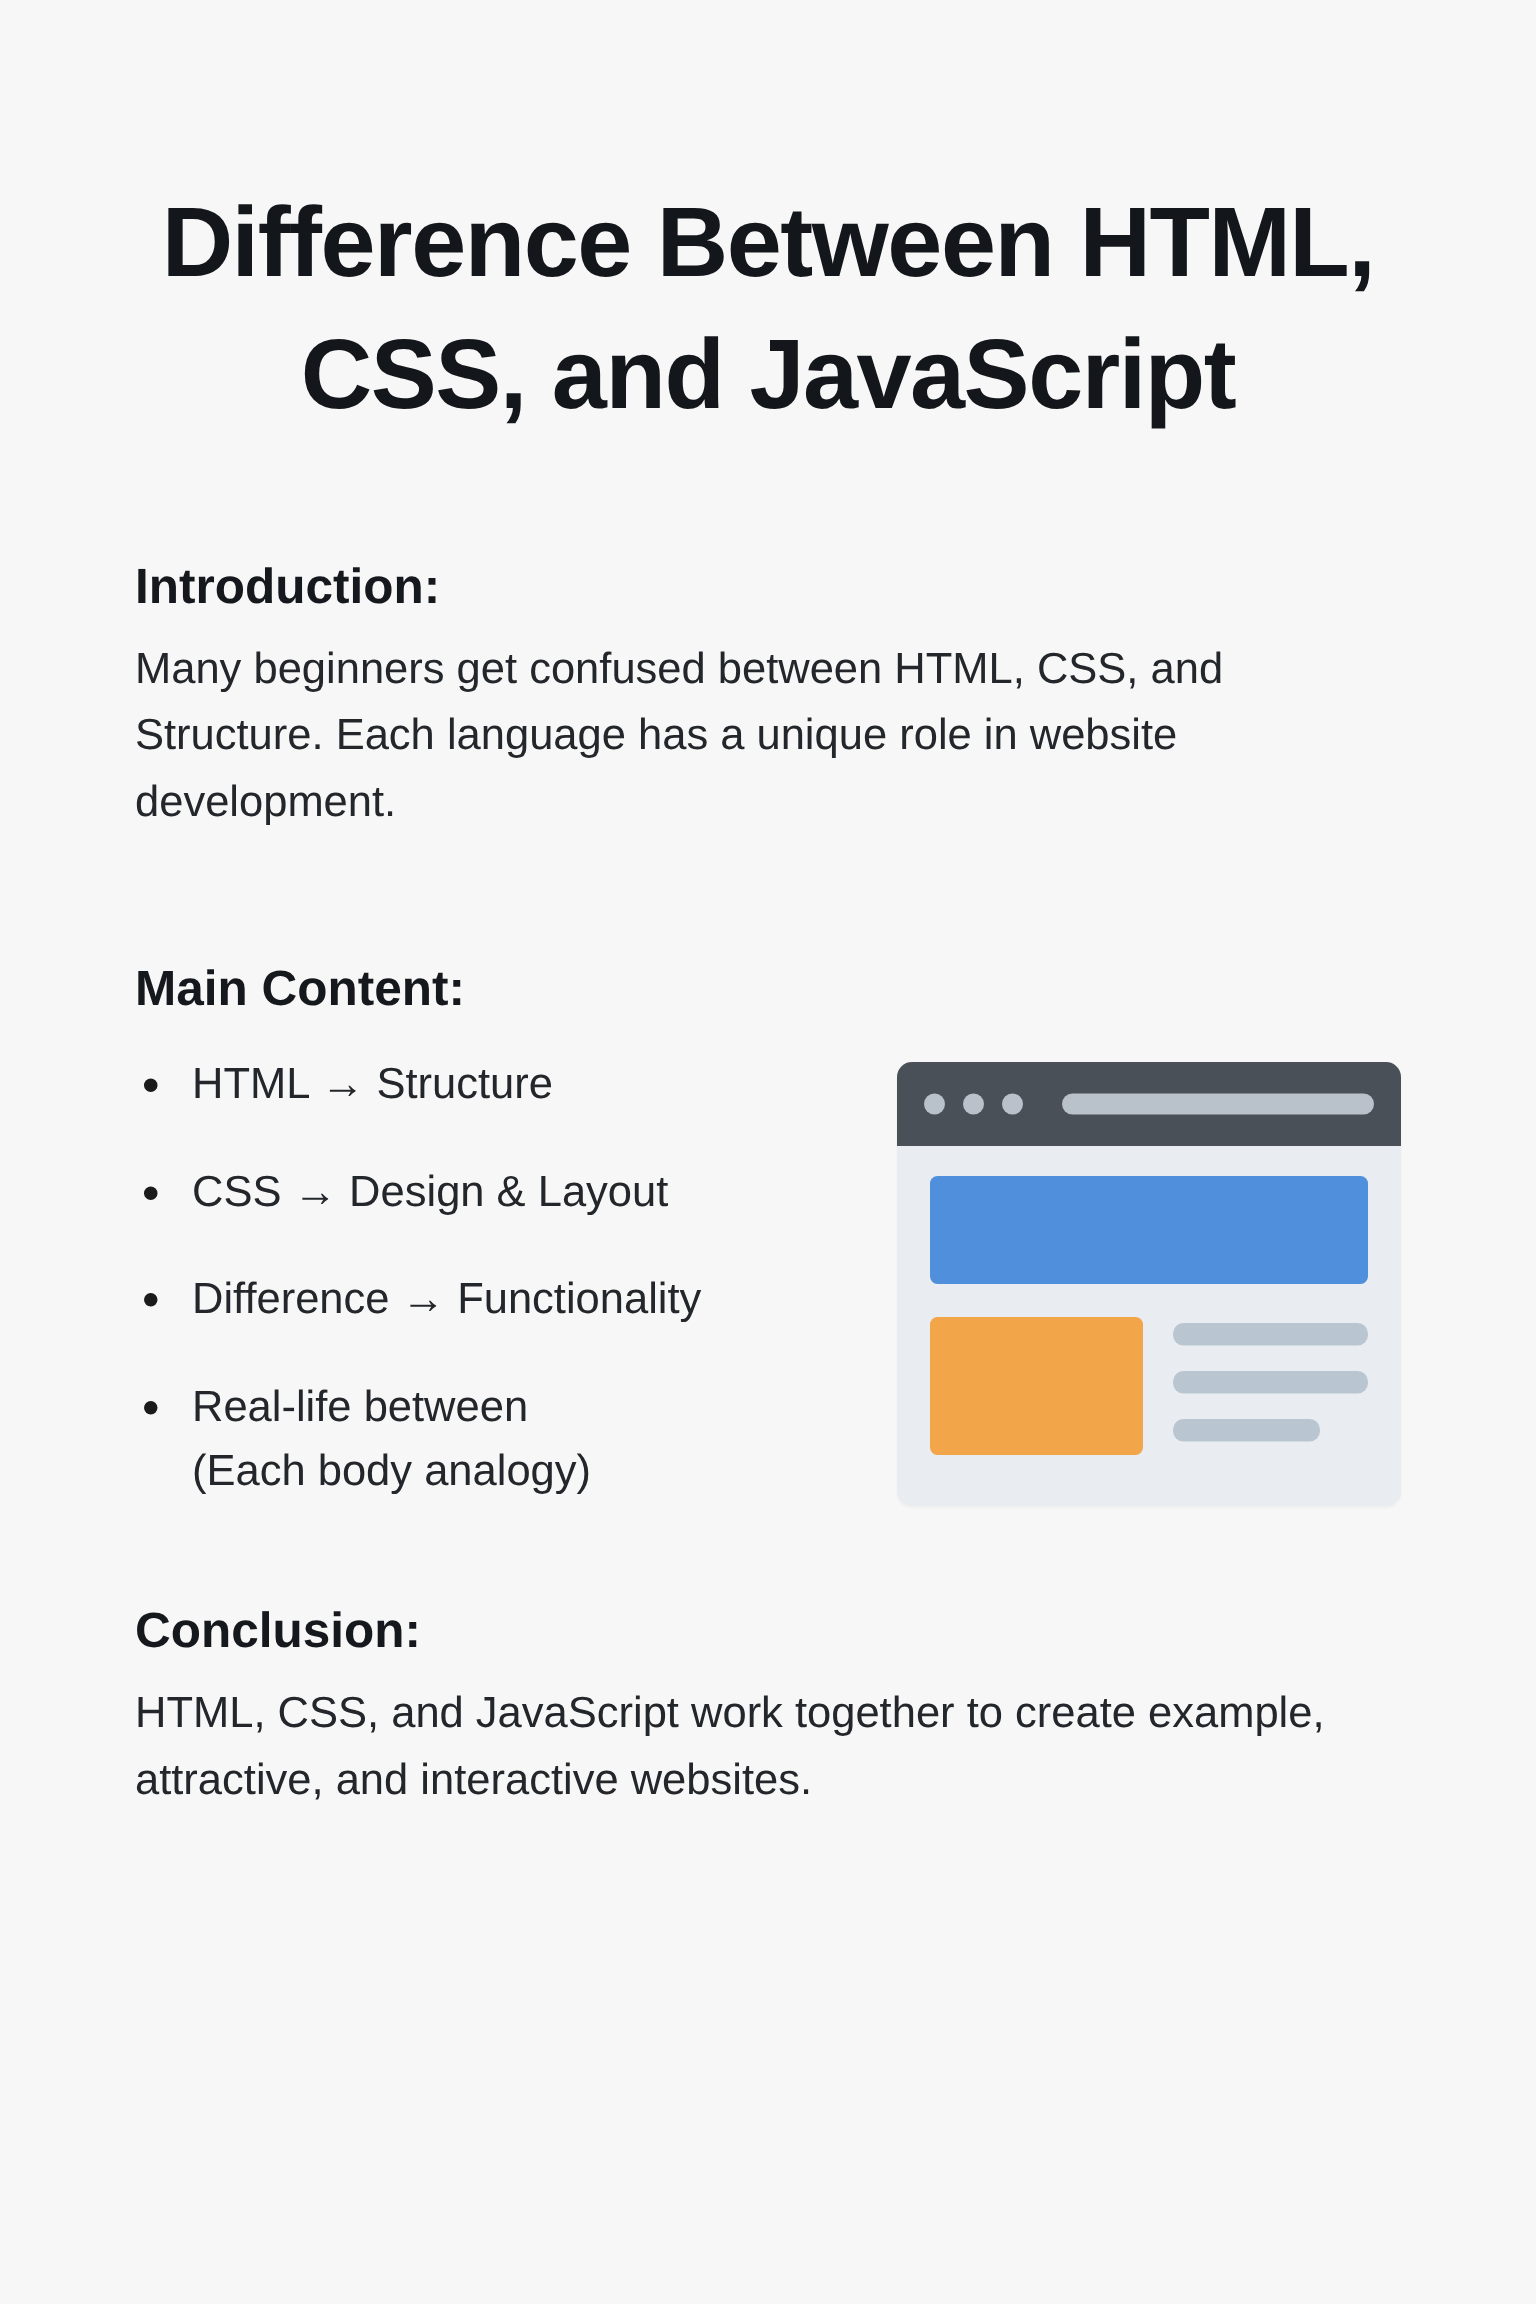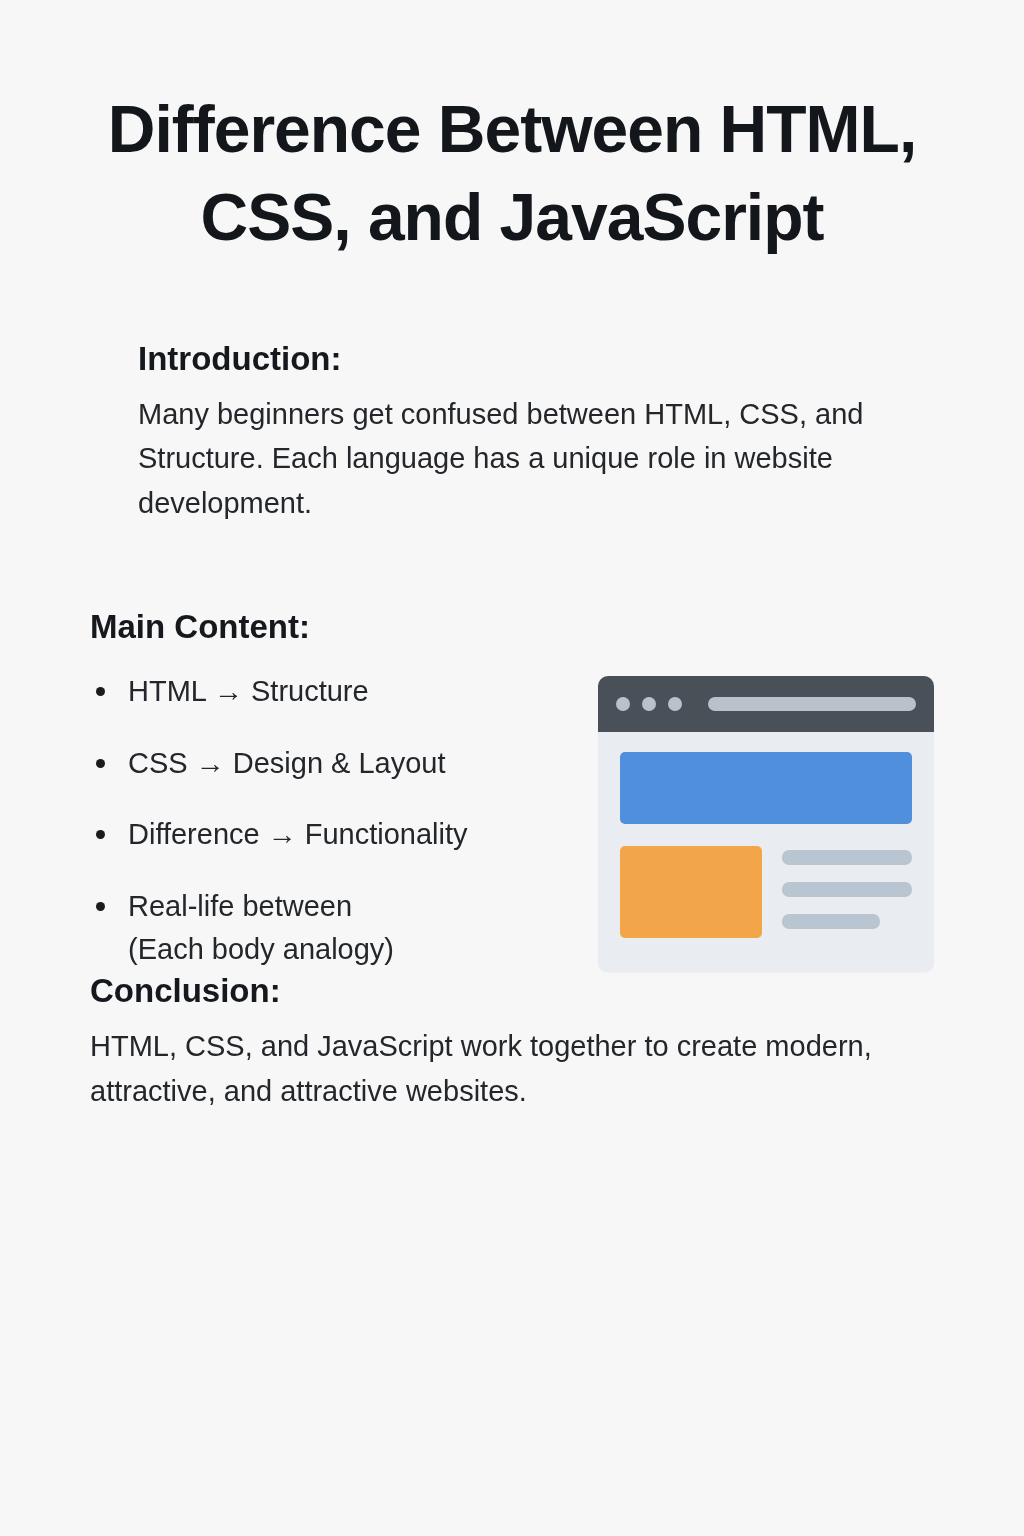--- a/index.html
+++ b/index.html
@@ -12,21 +12,21 @@
     background: #f7f7f7;
     font-family: "Liberation Sans", sans-serif;
     color: #1b1b1b;
     overflow: hidden;
   }
   .page {
     position: relative;
     width: 1024px;
     height: 1452px;
     box-sizing: border-box;
-    padding: 86px 90px 0 90px;
+    padding: 118px 90px 0 90px;
   }
   .title {
     text-align: center;
     font-size: 66px;
     line-height: 1.33;
     font-weight: 700;
     letter-spacing: -1px;
     color: #13161a;
     margin: 0 10px 0 10px;
   }
@@ -41,21 +41,20 @@
   }
   .body-text {
     font-size: 29px;
     line-height: 1.55;
     color: #23262a;
     margin: 0;
     font-weight: 400;
   }
   #intro-section {
     margin-top: 78px;
-    margin-left: 48px;
   }
   #intro-text {
     max-width: 860px;
   }
   #main-section {
     margin-top: 82px;
   }
   .main-row {
     display: flex;
     align-items: flex-end;
@@ -156,20 +155,21 @@
   .text-line {
     height: 15px;
     background: #b9c6d1;
     border-radius: 7px;
     margin-bottom: 17px;
   }
   .text-line.l1 { width: 100%; }
   .text-line.l2 { width: 100%; }
   .text-line.l3 { width: 75%; margin-bottom: 0; }
   #conclusion-section {
+    margin-top: 64px;
   }
   #conclusion-text {
     max-width: 830px;
   }
 </style>
 </head>
 <body>
 
 <div class="page">
 
@@ -220,16 +220,16 @@
               <div class="text-line l3"></div>
             </div>
           </div>
         </div>
       </div>
     </div>
   </div>
 
   <div class="section" id="conclusion-section">
     <h2 class="section-heading">Conclusion:</h2>
-    <p class="body-text" id="conclusion-text">HTML, CSS, and JavaScript work together to create modern, attractive, and attractive websites.</p>
+    <p class="body-text" id="conclusion-text">HTML, CSS, and JavaScript work together to create example, attractive, and interactive websites.</p>
   </div>
 
 </div>
 
 </body></html>

